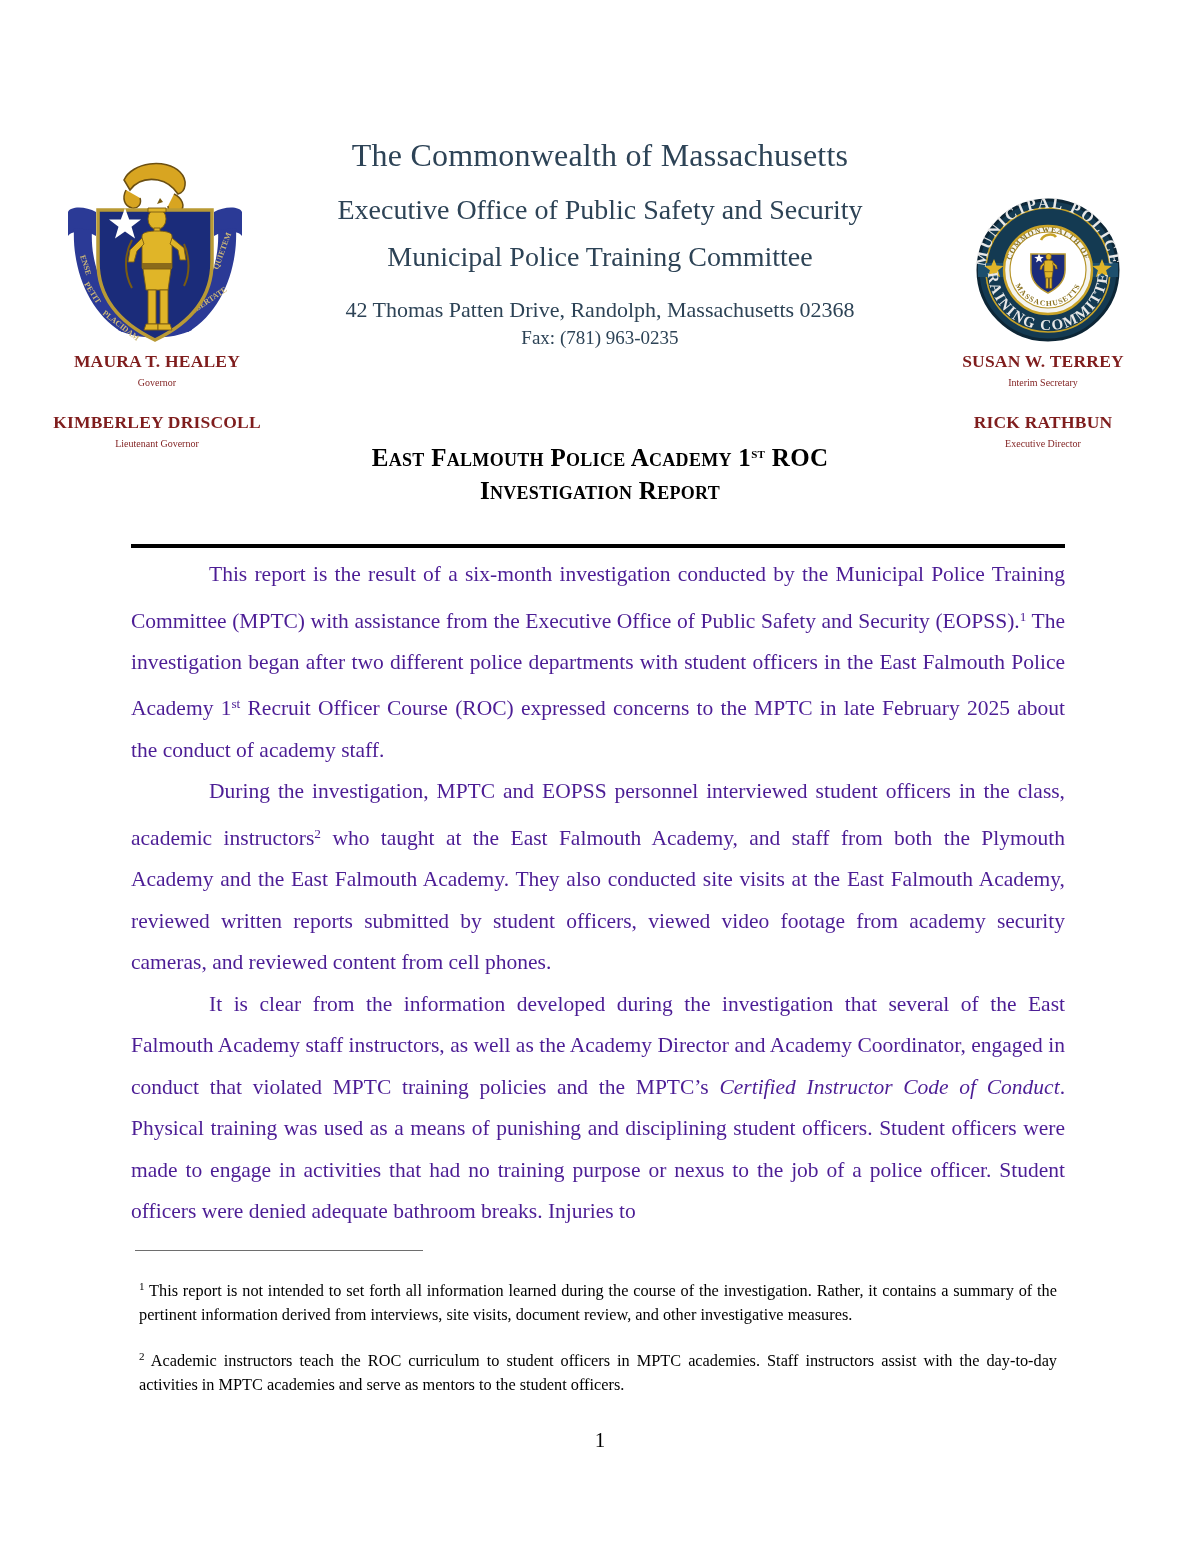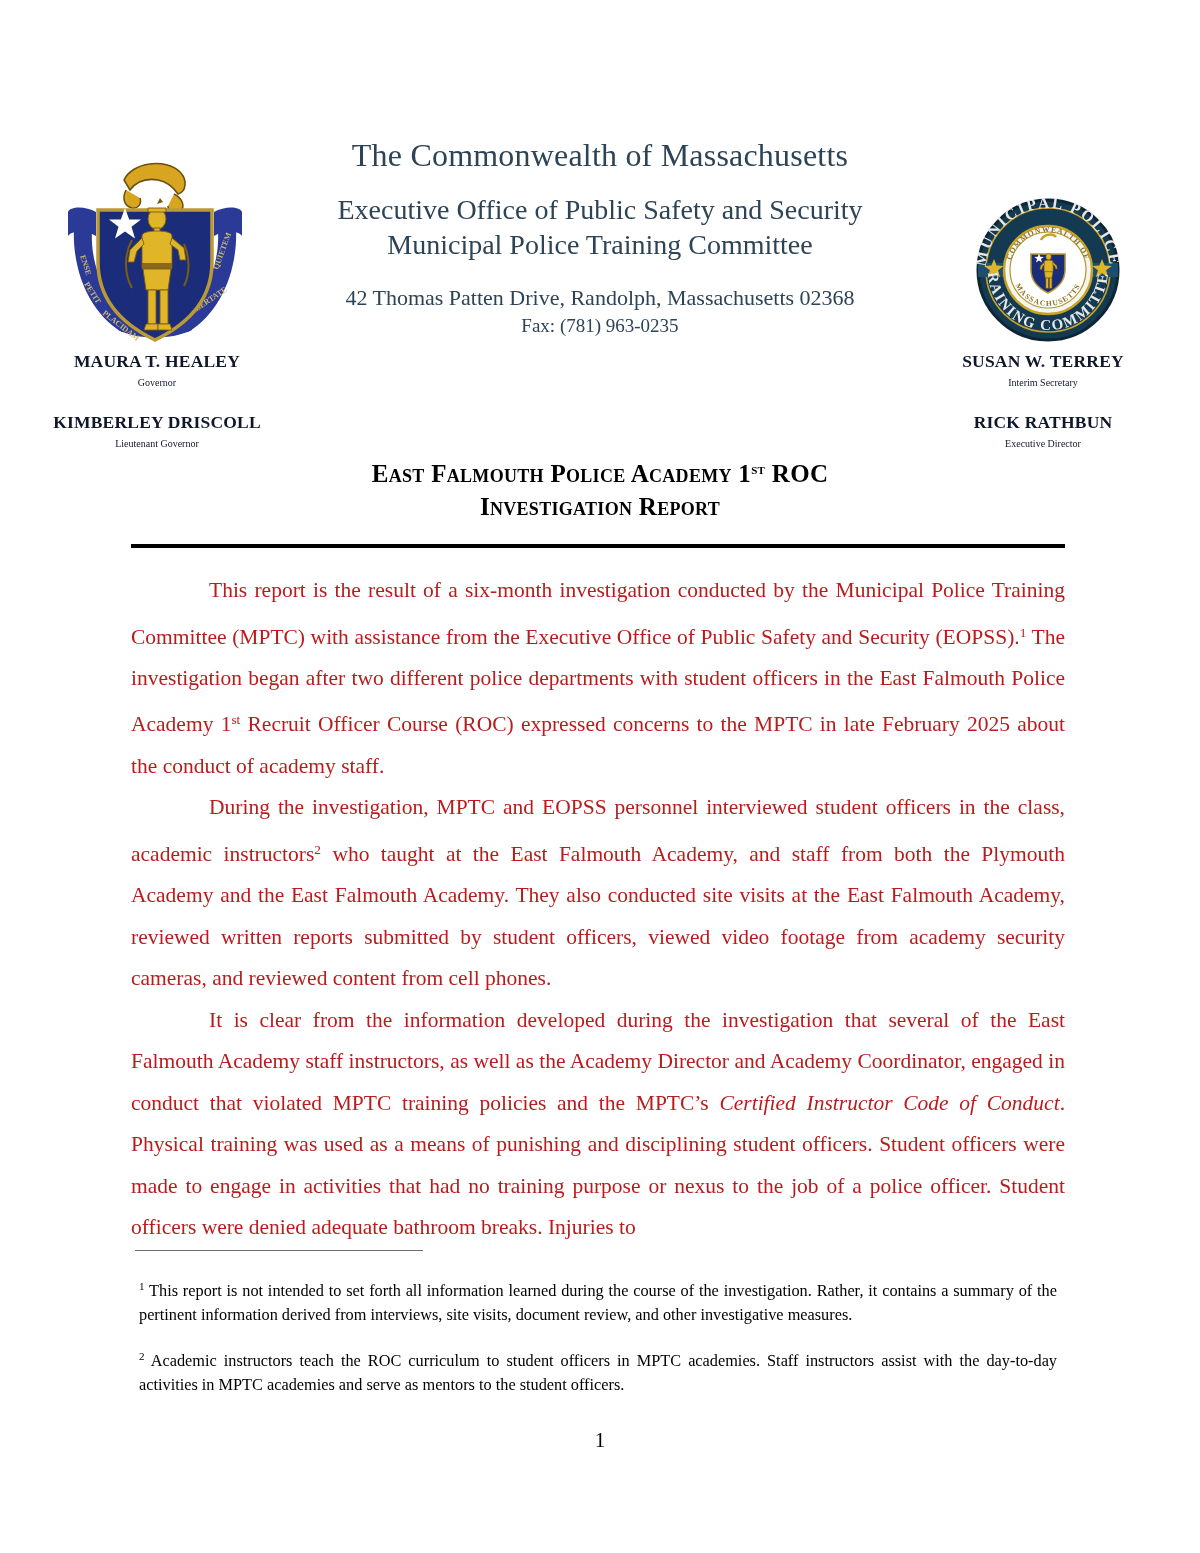--- a/index.html
+++ b/index.html
@@ -58,34 +58,35 @@
     letter-spacing: 0.2px;
   }
   .hc-gap { height: 18px; }
   .hc-line2 {
     font-size: 28px;
     line-height: 35px;
   }
   .hc-line3 {
     font-size: 28px;
     line-height: 35px;
+    margin-top: 12px;
   }
   .hc-addr {
     font-size: 22px;
     line-height: 30px;
     margin-top: 21px;
   }
   .hc-tel, .hc-fax {
     font-size: 19px;
     line-height: 26px;
   }
 
   .name-block {
     position: absolute;
-    color: #0f172a;
+    color: #7f1d1d;
     text-align: center;
     width: 290px;
   }
   .name-block.left  { left: 12px; }
   .name-block.right { left: 898px; }
   .nb-officer1 { top: 350px; }
   .nb-officer2 { top: 411px; }
   .nb-name {
     font-weight: bold;
     font-size: 17.5px;
@@ -94,21 +95,21 @@
   }
   .nb-title {
     font-size: 10px;
     line-height: 21px;
   }
 
   
   .report-title {
     position: absolute;
     left: 130px;
-    top: 452px;
+    top: 436px;
     width: 940px;
     text-align: center;
     color: #000000;
     font-weight: bold;
     font-variant: small-caps;
     font-size: 25px;
     line-height: 33px;
     letter-spacing: 0.3px;
   }
   .report-title sup {
@@ -123,26 +124,26 @@
     top: 544px;
     width: 934px;
     height: 0;
     border-top: 4px solid #000000;
   }
 
   
   .body-text {
     position: absolute;
     left: 131px;
-    top: 570px;
+    top: 554px;
     width: 934px;
     font-size: 21.5px;
     line-height: 41.5px;
     text-align: justify;
-    color: #b91c1c;
+    color: #4c1d95;
   }
   .body-text p {
     margin: 0;
     text-indent: 78px;
   }
   .body-text sup {
     font-size: 0.62em;
     vertical-align: 0.52em;
   }
   .body-text i { font-style: italic; }

